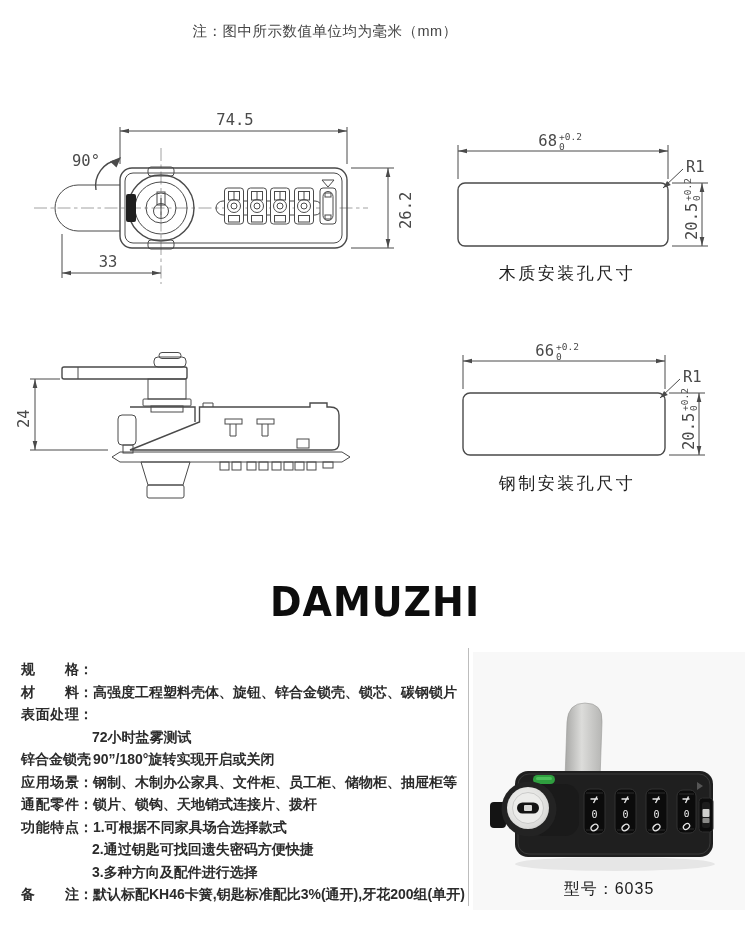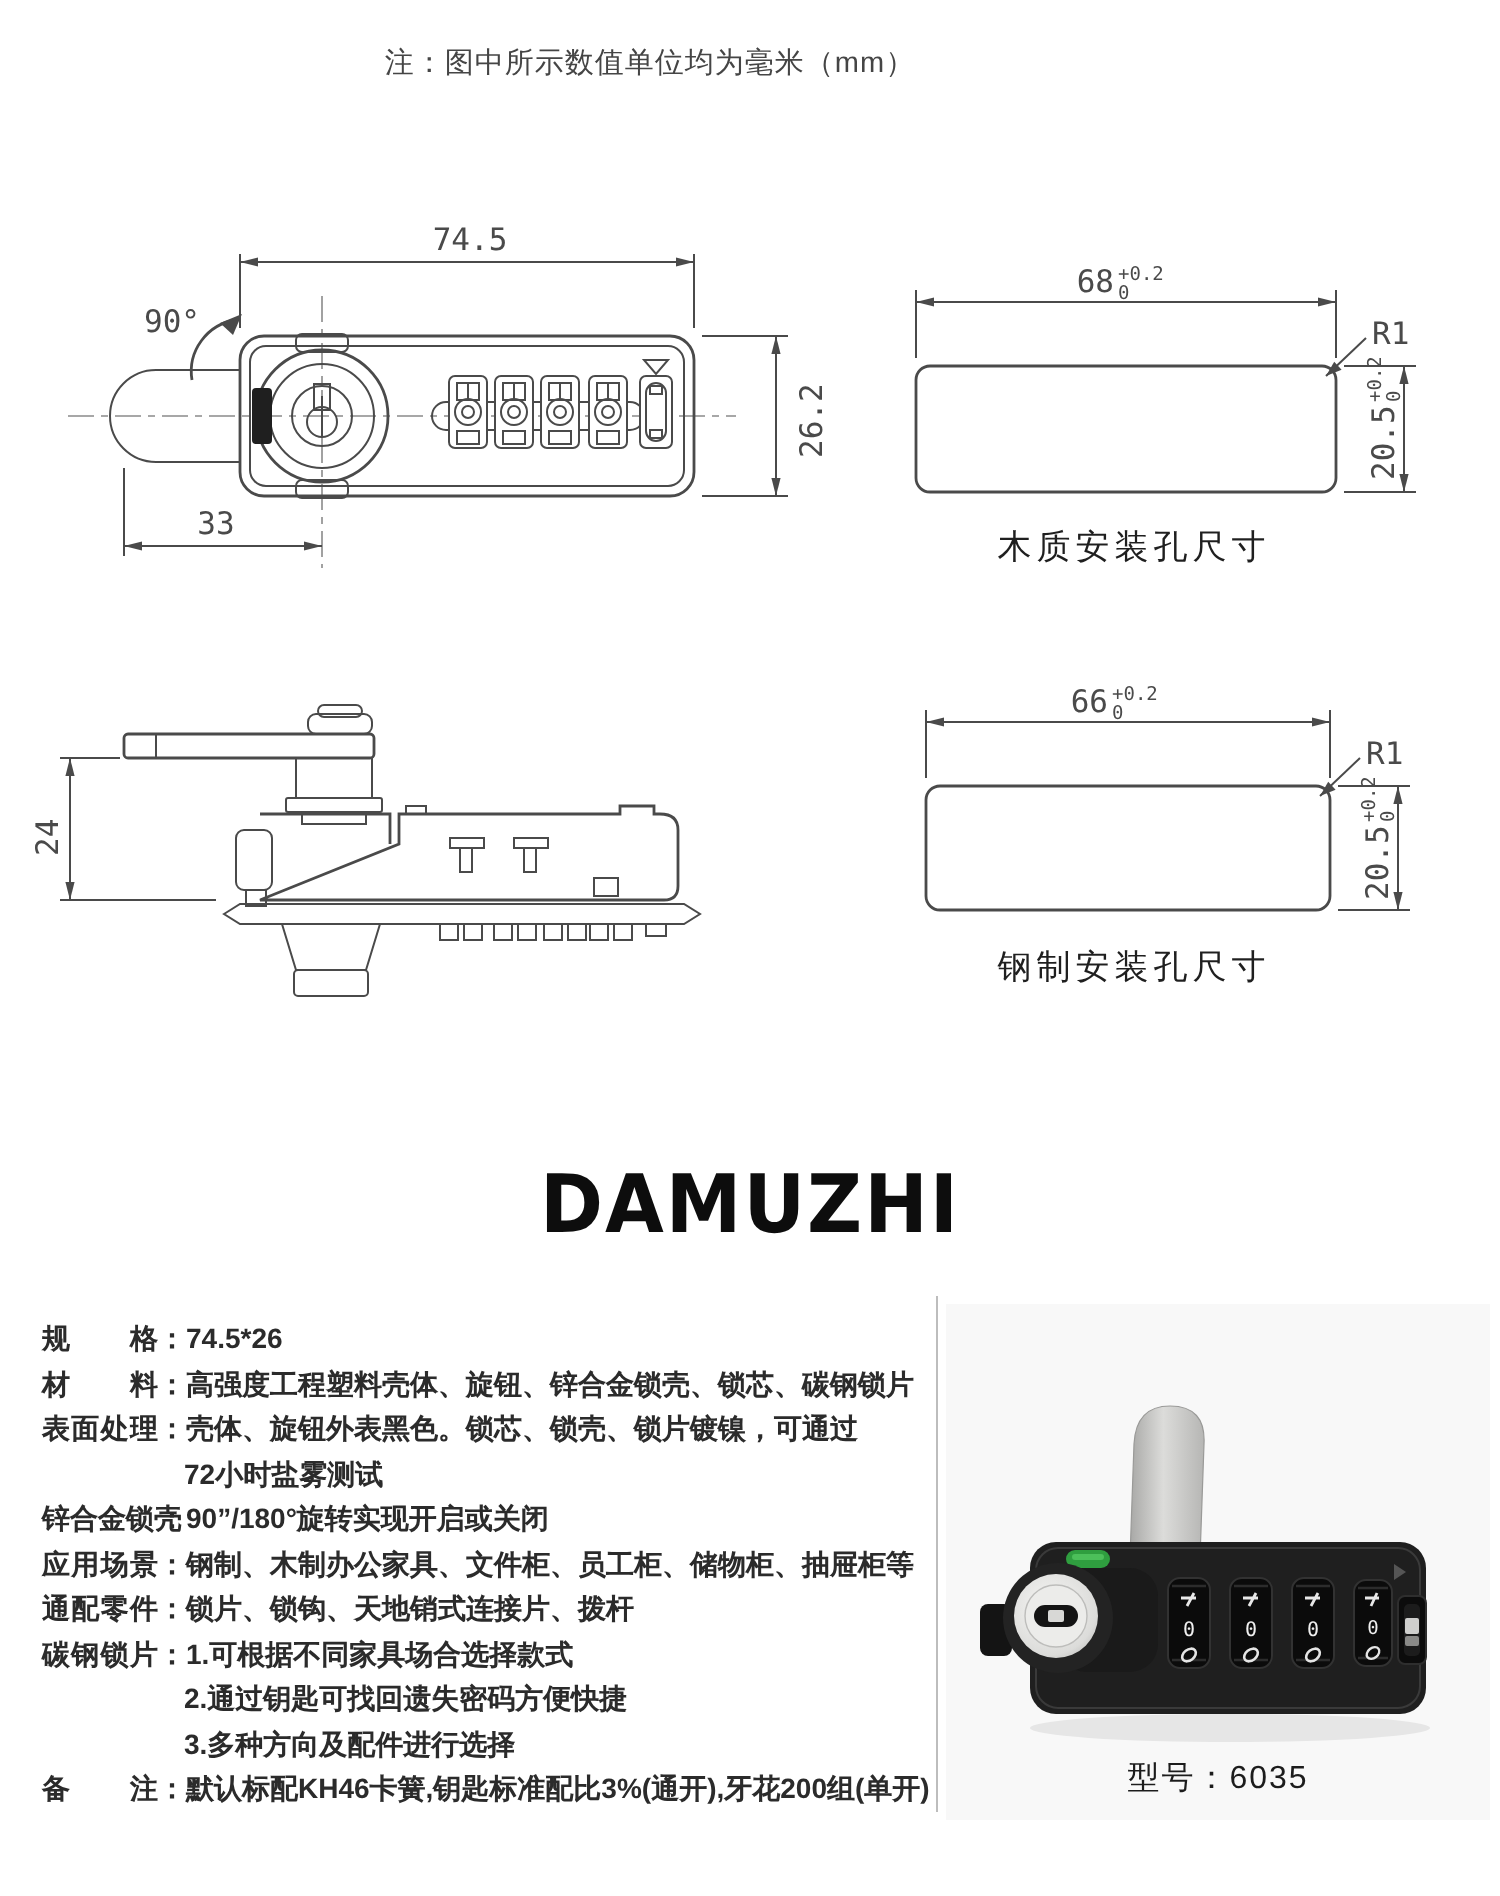--- a/index.html
+++ b/index.html
@@ -258,31 +258,29 @@
     </g>
     <text class="cap" x="127" y="157" text-anchor="middle">钢制安装孔尺寸</text>
   </svg>
 
   <div class="logo">DAMUZHI</div>
 
   <div class="specs">
     <div class="spec-row">
         <span class="spec-label">规格</span>
         <span class="spec-colon">：</span>
-        <span class="spec-text">74.5*26</span>
       </div>
     <div class="spec-row">
         <span class="spec-label">材料</span>
         <span class="spec-colon">：</span>
         <span class="spec-text">高强度工程塑料壳体、旋钮、锌合金锁壳、锁芯、碳钢锁片</span>
       </div>
     <div class="spec-row">
         <span class="spec-label">表面处理</span>
         <span class="spec-colon">：</span>
-        <span class="spec-text">壳体、旋钮外表黑色。锁芯、锁壳、锁片镀镍，可通过</span>
       </div>
     <div class="spec-row">
         <span class="spec-label"></span>
         <span class="spec-colon"></span>
         <span class="spec-text">72小时盐雾测试</span>
       </div>
     <div class="spec-row">
         <span class="spec-label">锌合金锁壳</span>
         <span class="spec-colon">：</span>
         <span class="spec-text">90”/180°旋转实现开启或关闭</span>
@@ -291,21 +289,21 @@
         <span class="spec-label">应用场景</span>
         <span class="spec-colon">：</span>
         <span class="spec-text">钢制、木制办公家具、文件柜、员工柜、储物柜、抽屉柜等</span>
       </div>
     <div class="spec-row">
         <span class="spec-label">通配零件</span>
         <span class="spec-colon">：</span>
         <span class="spec-text">锁片、锁钩、天地销式连接片、拨杆</span>
       </div>
     <div class="spec-row">
-        <span class="spec-label">碳钢锁片</span>
+        <span class="spec-label">功能特点</span>
         <span class="spec-colon">：</span>
         <span class="spec-text">1.可根据不同家具场合选择款式</span>
       </div>
     <div class="spec-row">
         <span class="spec-label"></span>
         <span class="spec-colon"></span>
         <span class="spec-text">2.通过钥匙可找回遗失密码方便快捷</span>
       </div>
     <div class="spec-row">
         <span class="spec-label"></span>

